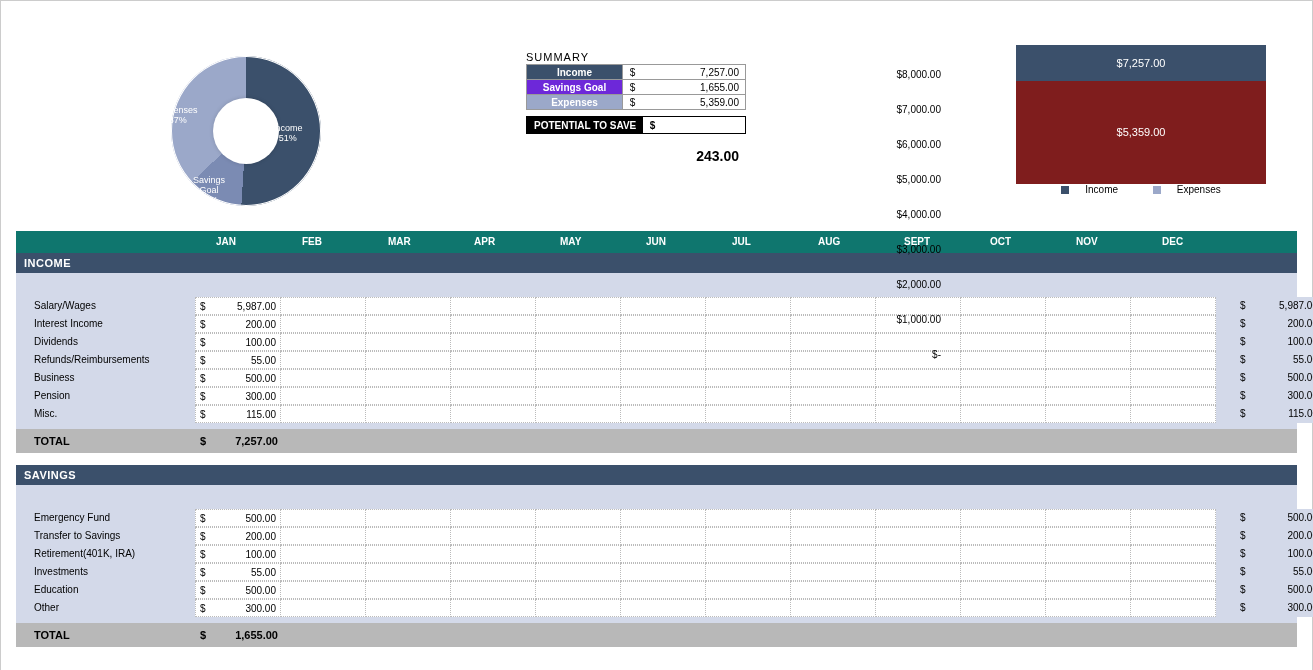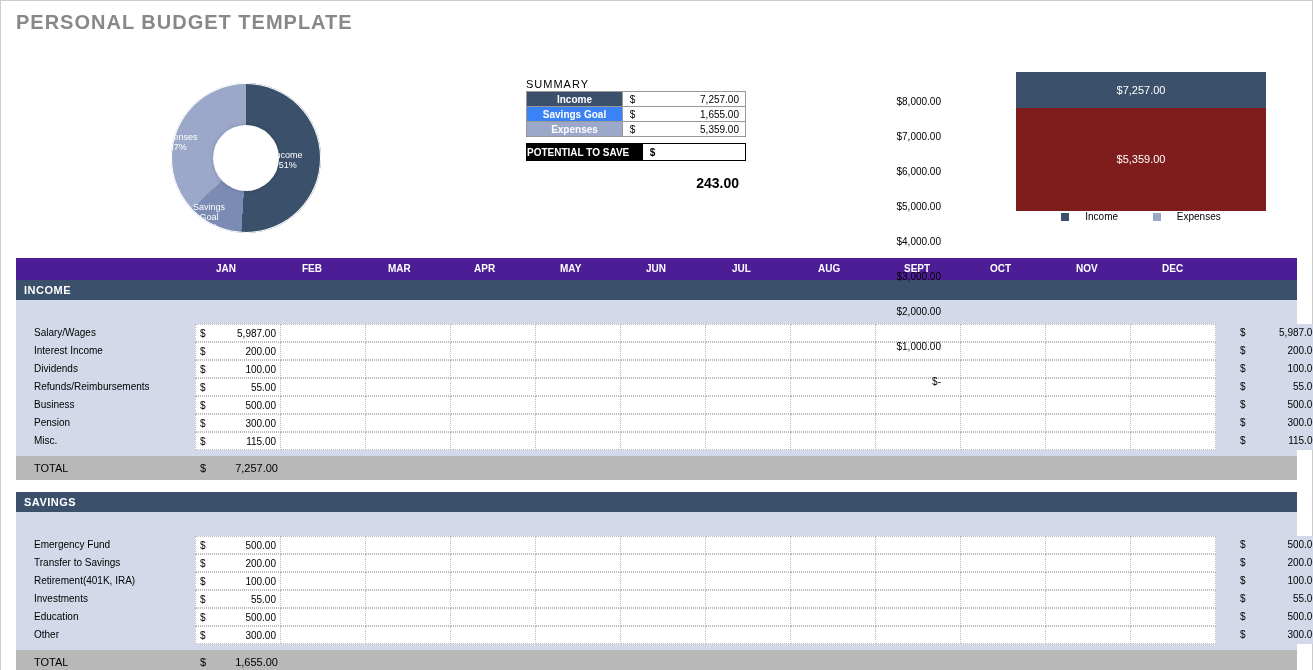--- a/index.html
+++ b/index.html
@@ -38,37 +38,37 @@
   .donut-label { position: absolute; color: #fff; font-size: 9px; text-align: center; line-height: 1.1; }
 
   
   .summary-box { position: absolute; left: 510px; top: 40px; width: 220px; }
   .summary-title { font-size: 11px; letter-spacing: 1px; margin-bottom: 2px; }
   .sum-row { display: flex; height: 16px; border: 1px solid #999; margin-top: -1px; }
   .sum-label { flex: 0 0 95px; text-align: center; color: #fff; font-weight: bold; font-size: 10px; line-height: 15px; }
   .sum-cur { flex: 0 0 20px; text-align: center; border-left: 1px solid #999; font-size: 10px; line-height: 15px; background:#fff; }
   .sum-val { flex: 1; text-align: right; padding-right: 6px; font-size: 10px; line-height: 15px; background:#fff; }
   .save-row { display: flex; height: 18px; margin-top: 6px; border: 1px solid #000; }
-  .save-label { flex: 0 0 115px; background: #000; color: #fff; font-weight: bold; font-size: 10px; line-height: 17px; padding-left: 0; }
+  .save-label { flex: 0 0 115px; background: #000; color: #fff; font-weight: bold; font-size: 10px; line-height: 17px; padding-left: 7px; }
   .save-cur { flex: 0 0 20px; text-align: center; border-left: 1px solid #000; font-size: 10px; line-height: 17px; font-weight:bold; }
   .save-val { flex: 1; text-align: right; padding-right: 6px; font-size: 14px; line-height: 17px; font-weight: bold; margin-top: 31px; }
 
   
   .axis { position: absolute; left: 840px; top: 38px; width: 85px; font-size: 10px; text-align: right; }
   .axis div { height: 19px; line-height: 19px; margin-top: 16px; }
 
   
   .bar-wrap { position: absolute; left: 1000px; top: 34px; width: 250px; }
   .bar-seg { width: 250px; text-align: center; color: #fff; font-size: 11px; }
   .bar-legend { text-align: center; font-size: 10px; margin-top: 0; }
   .bar-legend span { margin: 0 8px; }
   .sq { display: inline-block; width: 8px; height: 8px; margin-right: 3px; vertical-align: middle; }
 
   
-  .months { display: flex; background: #4c1d95; color: #fff; height: 22px; line-height: 22px; font-weight: bold; font-size: 10px; }
+  .months { display: flex; background: #0f766e; color: #fff; height: 22px; line-height: 22px; font-weight: bold; font-size: 10px; }
   .months .lead { flex: 0 0 200px; }
   .months .m { flex: 0 0 86px; }
   .months .tail { flex: 1; }
 
   
   .section-head {
     background: #3b506b; color: #fff; font-weight: bold; font-size: 11px;
     padding: 4px 8px; letter-spacing: 0.5px;
   }
 
@@ -79,32 +79,31 @@
   .cell {
     flex: 0 0 86px; background: #fff; border: 1px dotted #bbb;
     display: flex; justify-content: space-between; padding: 0 4px; margin-left: -1px;
   }
   .cell.empty { color: transparent; }
   .gap { flex: 0 0 20px; background: #d3d9e9; }
   .rtotal { flex: 0 0 86px; display: flex; justify-content: space-between; padding: 0 4px; background: #d3d9e9; font-size:10px; }
   .fill { flex: 1; background: #fff; border-top: 1px dotted #bbb; border-bottom: 1px dotted #bbb; }
 
   .total-row {
-    display: flex; background: #b8b8b8; font-weight: normal; height: 24px;
+    display: flex; background: #b8b8b8; font-weight: bold; height: 24px;
     line-height: 24px; font-size: 11px; margin-top: 6px;
   }
   .total-row .rlabel { background: #b8b8b8; padding-left: 18px; flex: 0 0 180px; }
   .total-row .tcell { flex: 0 0 86px; display: flex; justify-content: space-between; padding: 0 4px; }
   .block-gap { height: 10px; background: #fff; }
 </style>
 </head>
 <body>
 
 <div class="page">
-  <div class="title">PERSONAL BUDGET TEMPLATE</div>
 
   <div class="top-area">
 
     <div class="donut-wrap">
       <div class="donut"></div>
       <div class="donut-label" style="top:78px; left:112px;">
         <span>Income</span><br><span>51</span>%
       </div>
       <div class="donut-label" style="top:130px; left:32px;">
         Savings<br>Goal<br><span>12</span>%
@@ -115,21 +114,21 @@
     </div>
 
     <div class="summary-box">
       <div class="summary-title">SUMMARY</div>
       <div class="sum-row">
         <div class="sum-label" style="background:#3b506b">Income</div>
         <div class="sum-cur">$</div>
         <div class="sum-val">7,257.00</div>
       </div>
       <div class="sum-row">
-        <div class="sum-label" style="background:#3b82f6">Savings Goal</div>
+        <div class="sum-label" style="background:#6d28d9">Savings Goal</div>
         <div class="sum-cur">$</div>
         <div class="sum-val">1,655.00</div>
       </div>
       <div class="sum-row">
         <div class="sum-label" style="background:#9ba8c9">Expenses</div>
         <div class="sum-cur">$</div>
         <div class="sum-val">5,359.00</div>
       </div>
       <div class="save-row">
         <div class="save-label">POTENTIAL TO SAVE</div>

